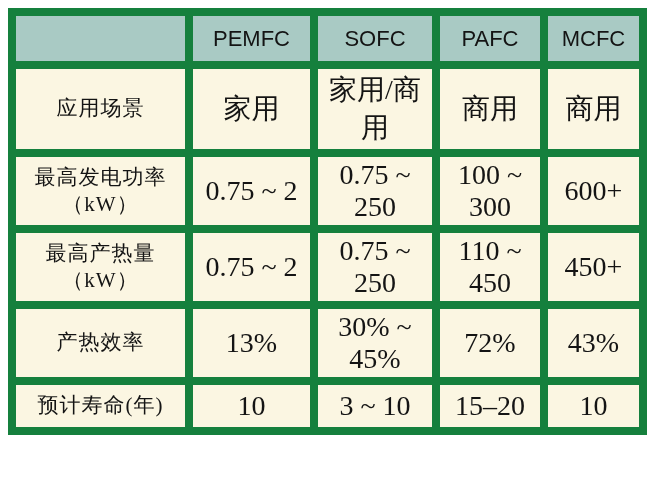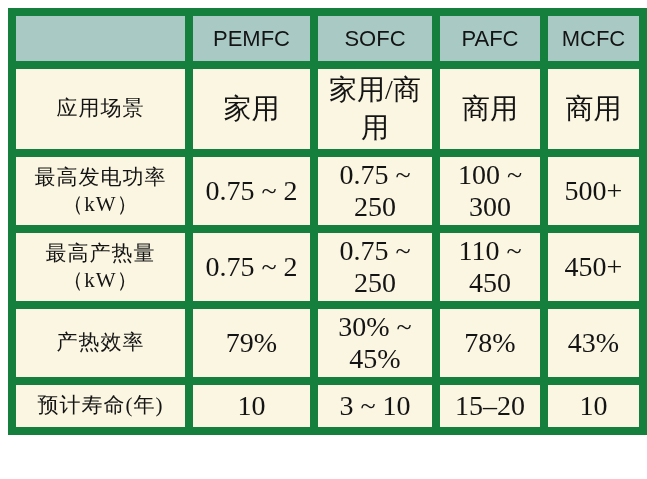--- a/index.html
+++ b/index.html
@@ -97,40 +97,40 @@
         <td>商用</td>
       </tr>
       <tr>
         <th>
           <span class="lbl-line">最高发电功率</span>
           <span class="lbl-line">（kW）</span>
         </th>
         <td>0.75 ~ 2</td>
         <td>0.75 ~ 250</td>
         <td>100 ~ 300</td>
-        <td>500+</td>
+        <td>600+</td>
       </tr>
       <tr>
         <th>
           <span class="lbl-line">最高产热量</span>
           <span class="lbl-line">（kW）</span>
         </th>
         <td>0.75 ~ 2</td>
         <td>0.75 ~ 250</td>
         <td>110 ~ 450</td>
         <td>450+</td>
       </tr>
       <tr>
         <th>
           <span class="lbl-line">产热效率</span>
           <span class="lbl-line"></span>
         </th>
-        <td>79%</td>
+        <td>13%</td>
         <td>30% ~ 45%</td>
-        <td>78%</td>
+        <td>72%</td>
         <td>43%</td>
       </tr>
       <tr>
         <th>
           <span class="lbl-line">预计寿命(年)</span>
           <span class="lbl-line"></span>
         </th>
         <td>10</td>
         <td>3 ~ 10</td>
         <td>15–20</td>

